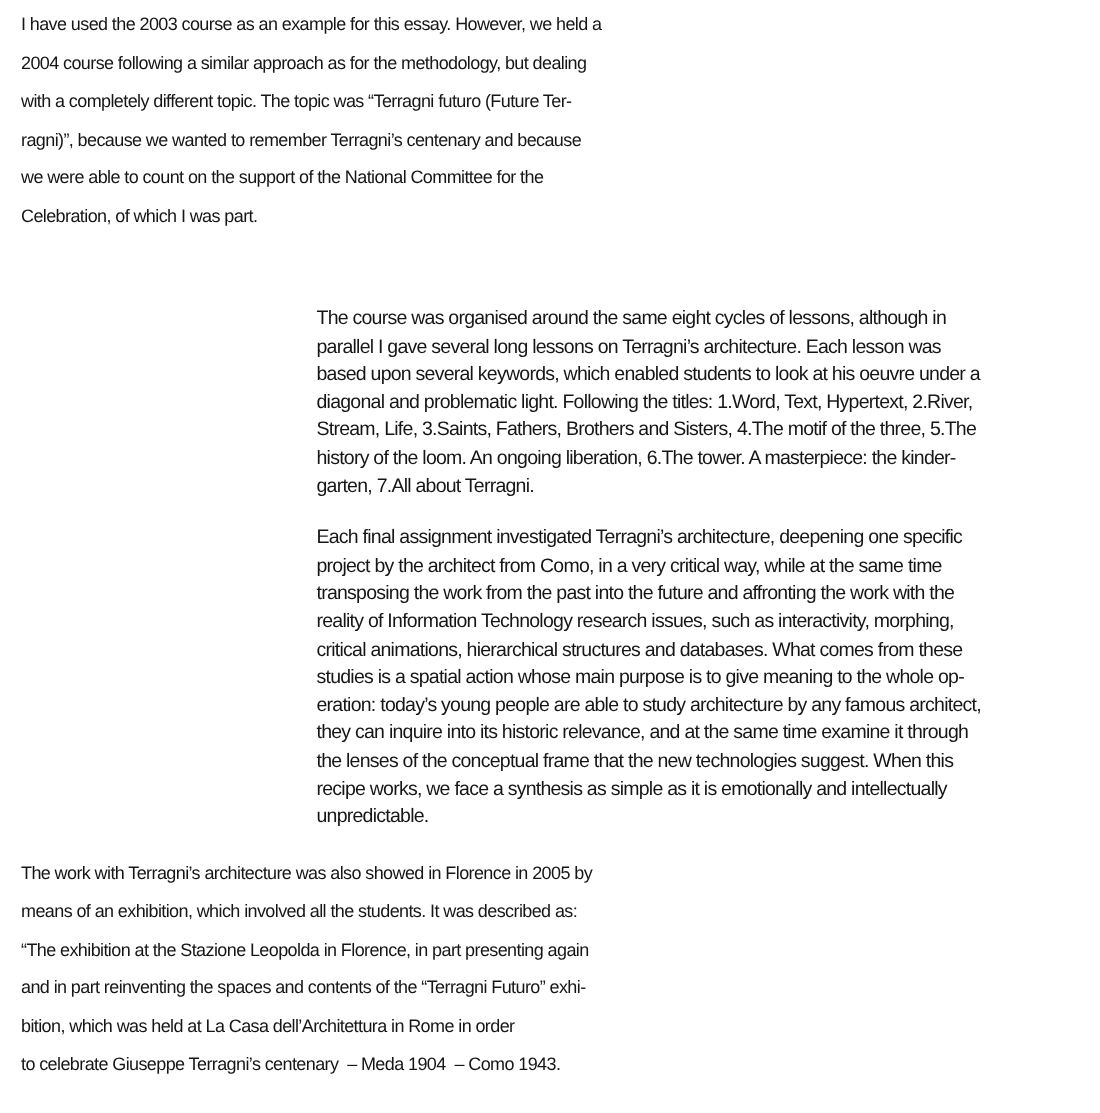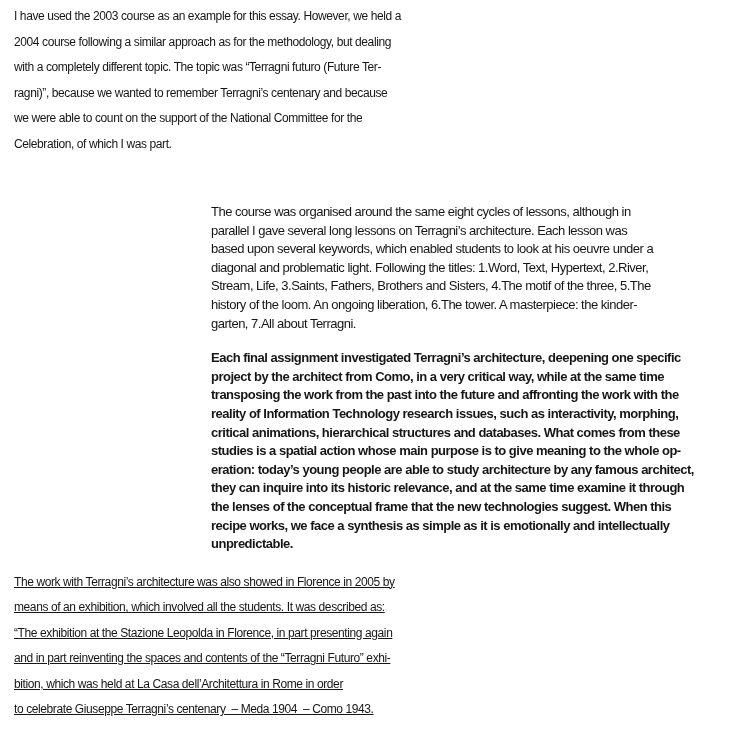--- a/index.html
+++ b/index.html
@@ -34,25 +34,23 @@
   .quote-text {
     margin: 16px;
     white-space: pre;
     font-size: 13px;
     line-height: 18.6px;
     letter-spacing: -0.5px;
     font-weight: 400;
   }
   .quote-text + .quote-text {
     margin-top: 15px;
-    font-weight: bold;
   }
   .body-text.closing {
     margin-top: 14px;
-    text-decoration: underline;
   }
 </style>
 </head>
 <body>
 
 <div class="page">
 
   <p class="body-text">I have used the 2003 course as an example for this essay. However, we held a
 2004 course following a similar approach as for the methodology, but dealing
 with a completely different topic. The topic was “Terragni futuro (Future Ter-

